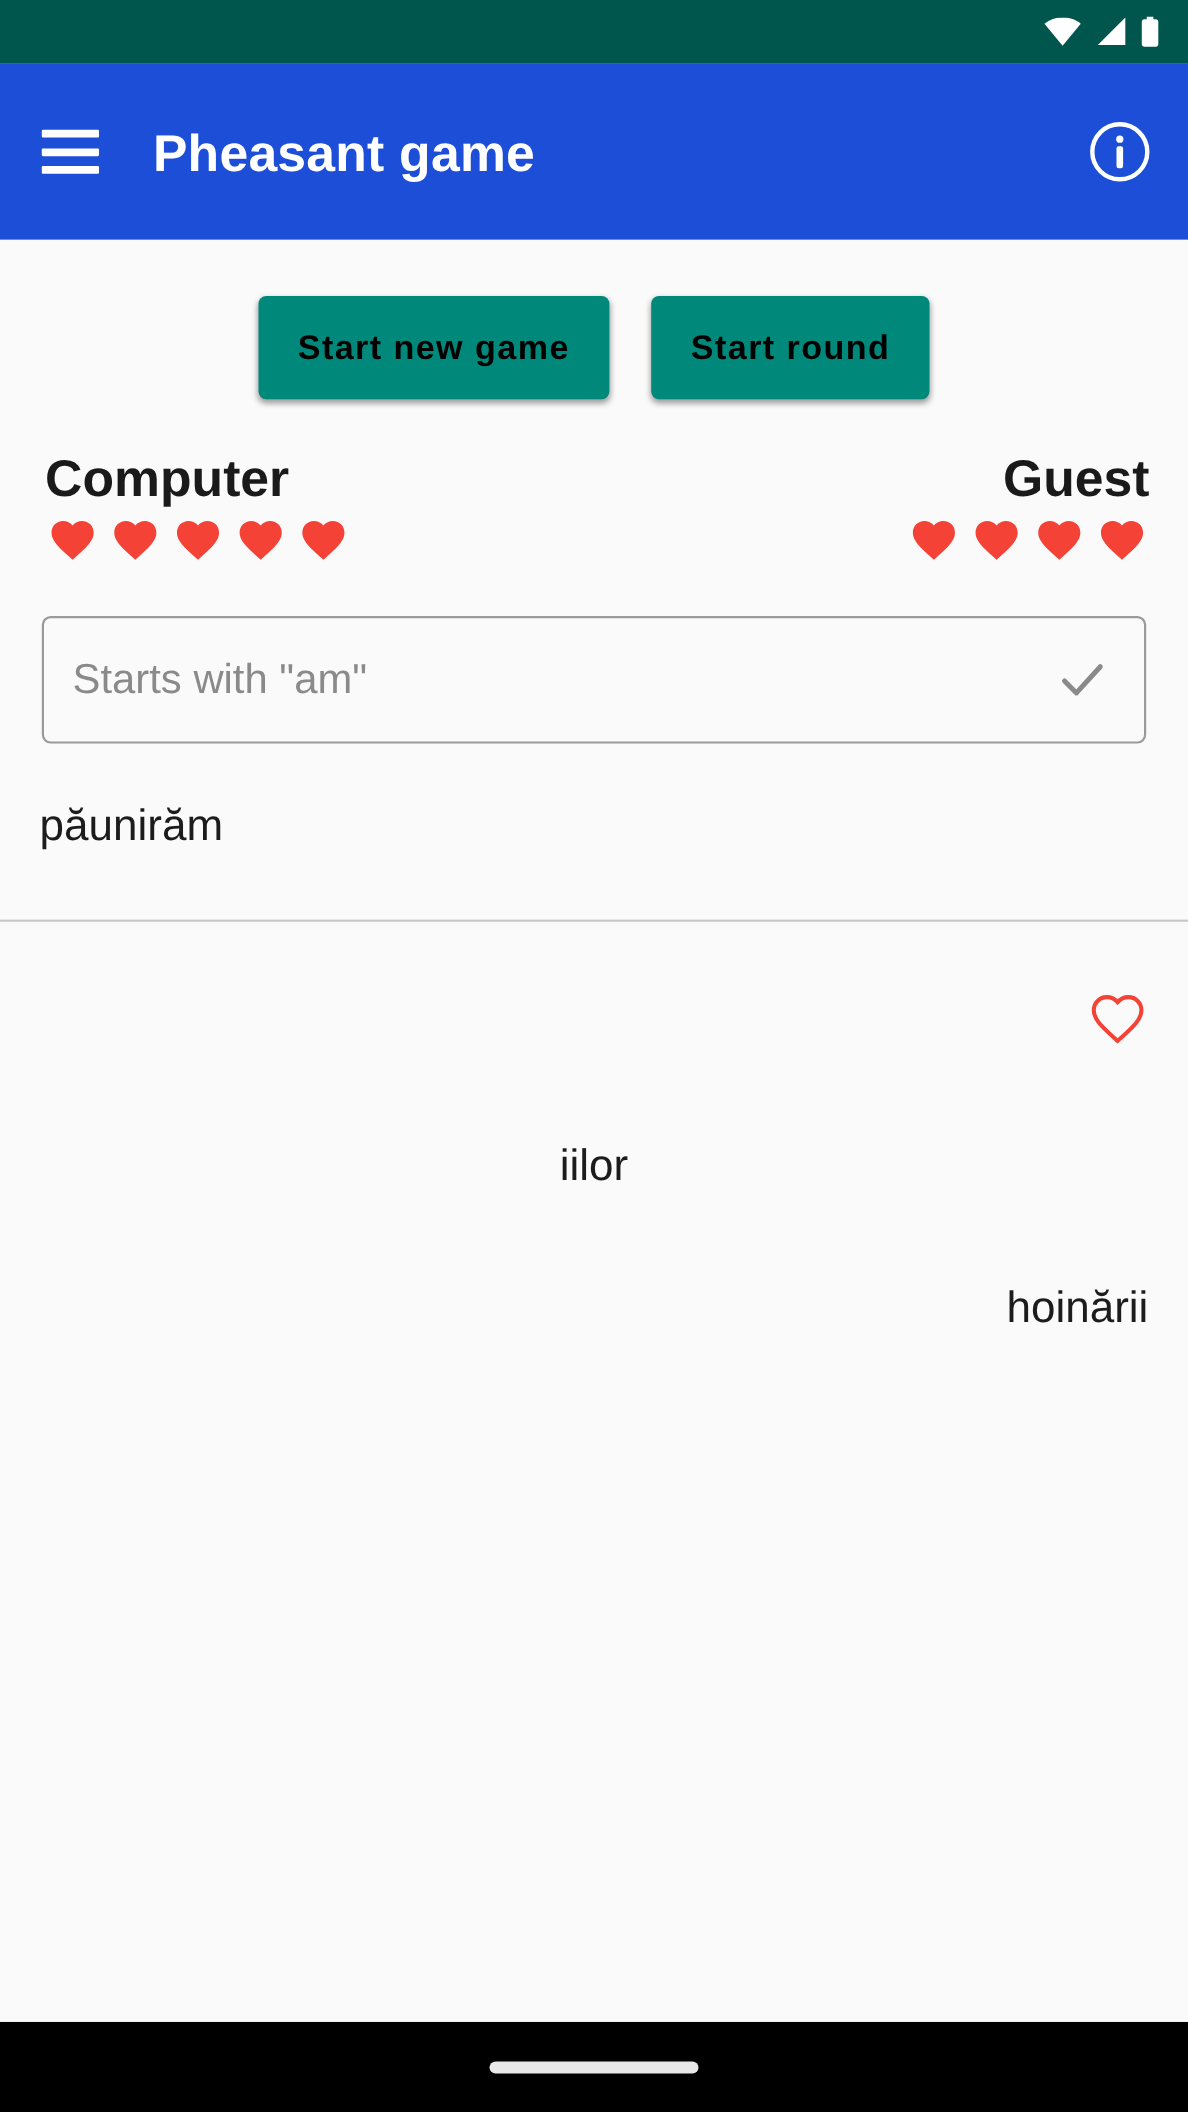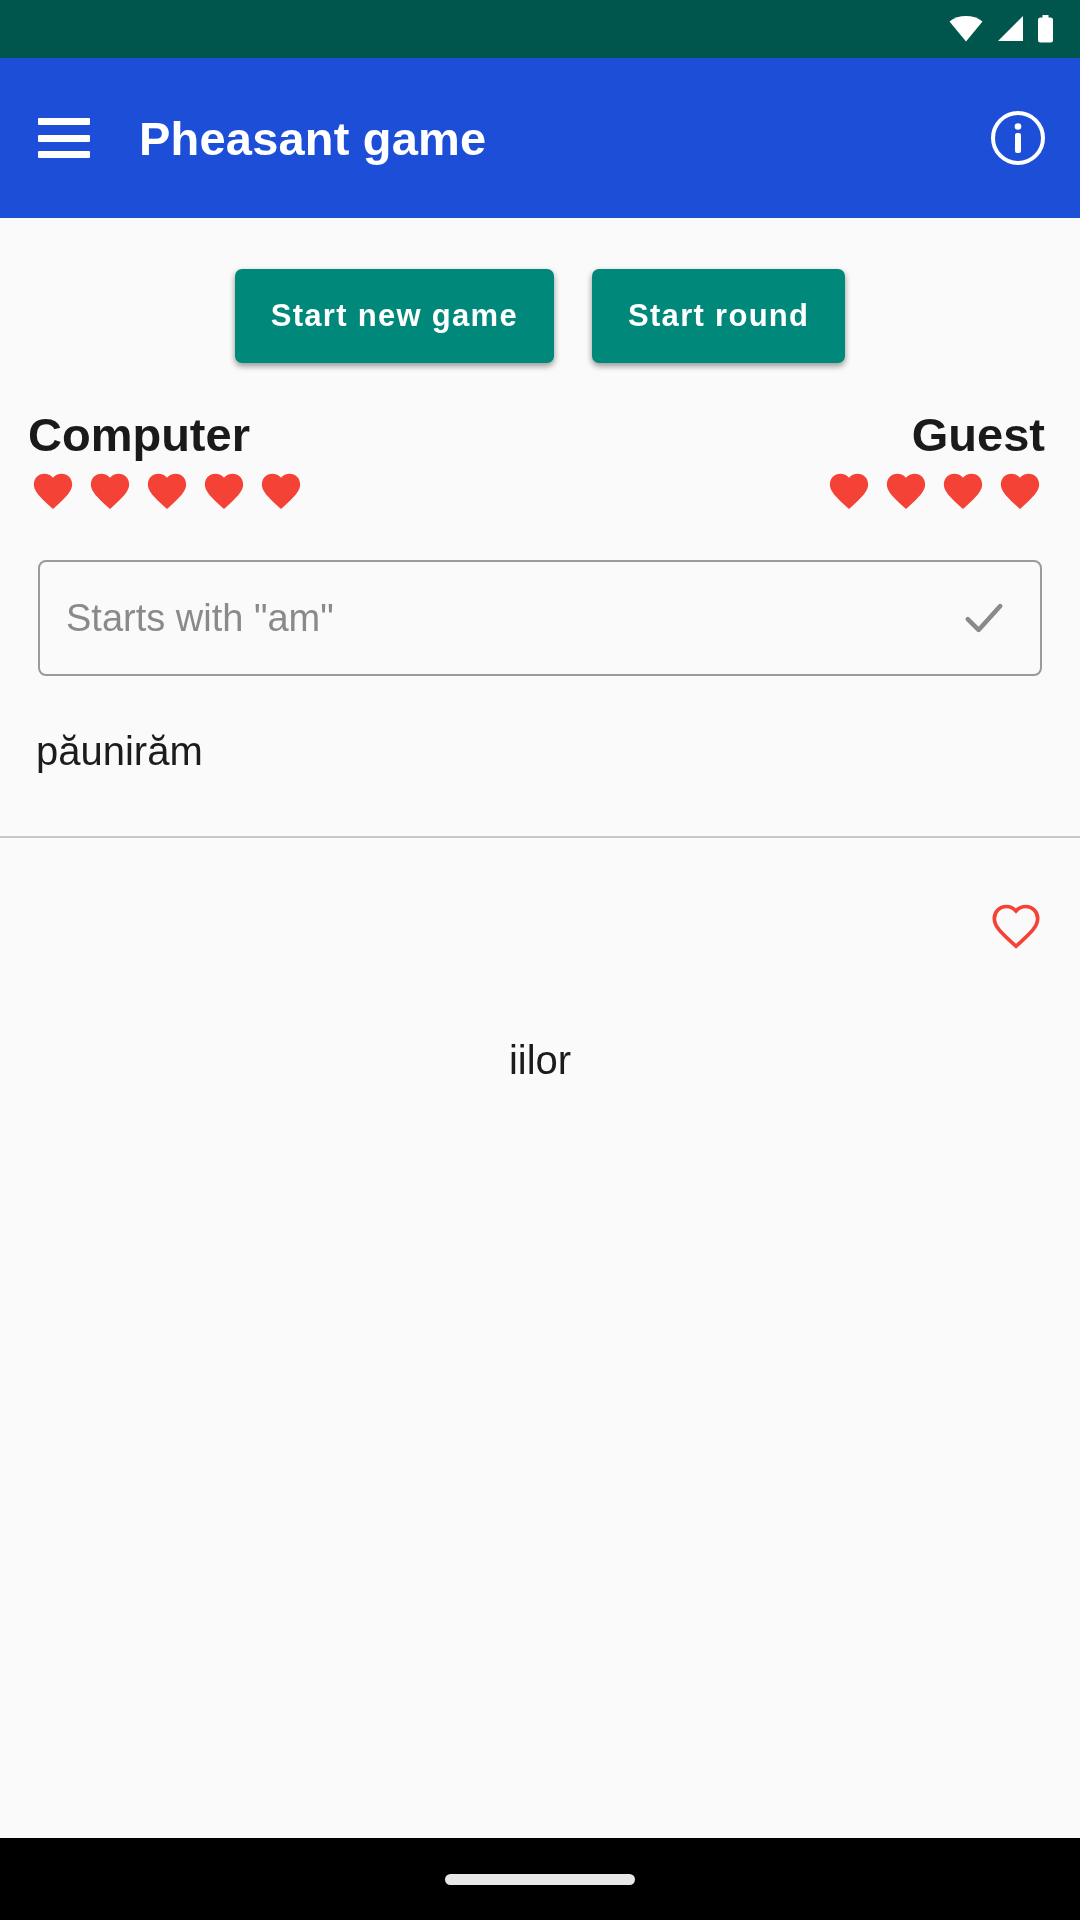--- a/index.html
+++ b/index.html
@@ -89,40 +89,40 @@
 
   
   .button-row {
     display: flex;
     justify-content: center;
     gap: 38px;
     padding-top: 51px;
   }
   .action-btn {
     background: #00897b;
-    color: #ffffff;
+    color: #000000;
     border: none;
     border-radius: 7px;
     font-family: "Liberation Sans", sans-serif;
     font-size: 31px;
     font-weight: bold;
     letter-spacing: 1.3px;
     padding: 0 36px;
     height: 94px;
     box-shadow: 0 3px 6px rgba(0,0,0,0.26), 0 3px 6px rgba(0,0,0,0.18);
     cursor: pointer;
     white-space: nowrap;
   }
 
   
   .players-row {
     display: flex;
     justify-content: space-between;
     align-items: flex-start;
-    padding: 47px 35px 0 28px;
+    padding: 47px 35px 0 41px;
   }
   .player {
     display: flex;
     flex-direction: column;
   }
   .player.right { align-items: flex-end; }
   .player-name {
     font-size: 47px;
     font-weight: bold;
     color: #1a1a1a;
@@ -337,20 +337,21 @@
 
     <div class="history">
       <div class="history-heart-row">
         <span>
           <svg width="56" height="52" viewBox="0 0 24 24">
             <path d="M12 21.35l-1.45-1.32C5.4 15.36 2 12.28 2 8.5 2 5.42 4.42 3 7.5 3c1.74 0 3.41.81 4.5 2.09C13.09 3.81 14.76 3 16.5 3 19.58 3 22 5.42 22 8.5c0 3.78-3.4 6.86-8.55 11.54L12 21.35z" fill="none" stroke="#f44336" stroke-width="1.7"></path>
           </svg>
         </span>
       </div>
       <div class="history-item left">iilor</div>
+      <div class="history-item right">hoinării</div>
     </div>
 
   </div>
 
   <div class="nav-bar">
     <div class="nav-pill"></div>
   </div>
 
 </div>
 

